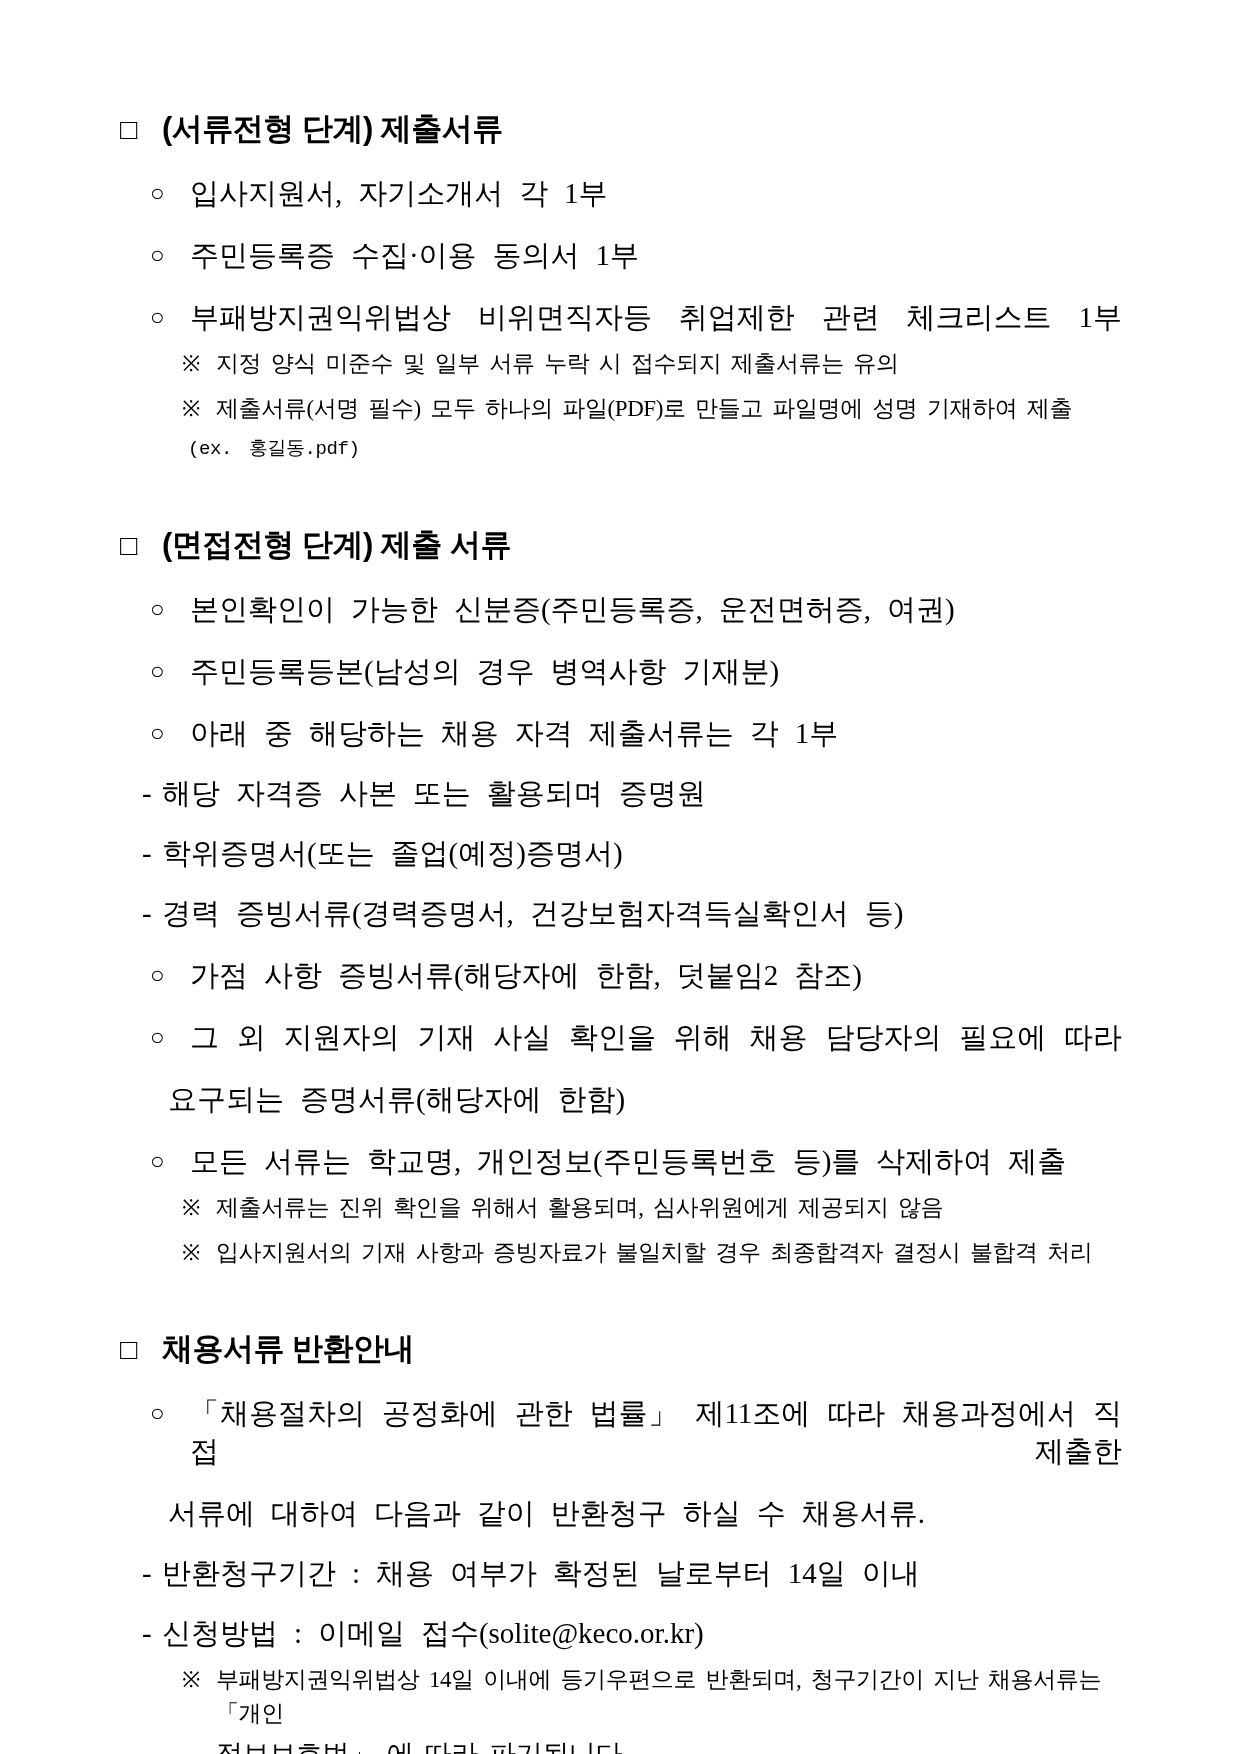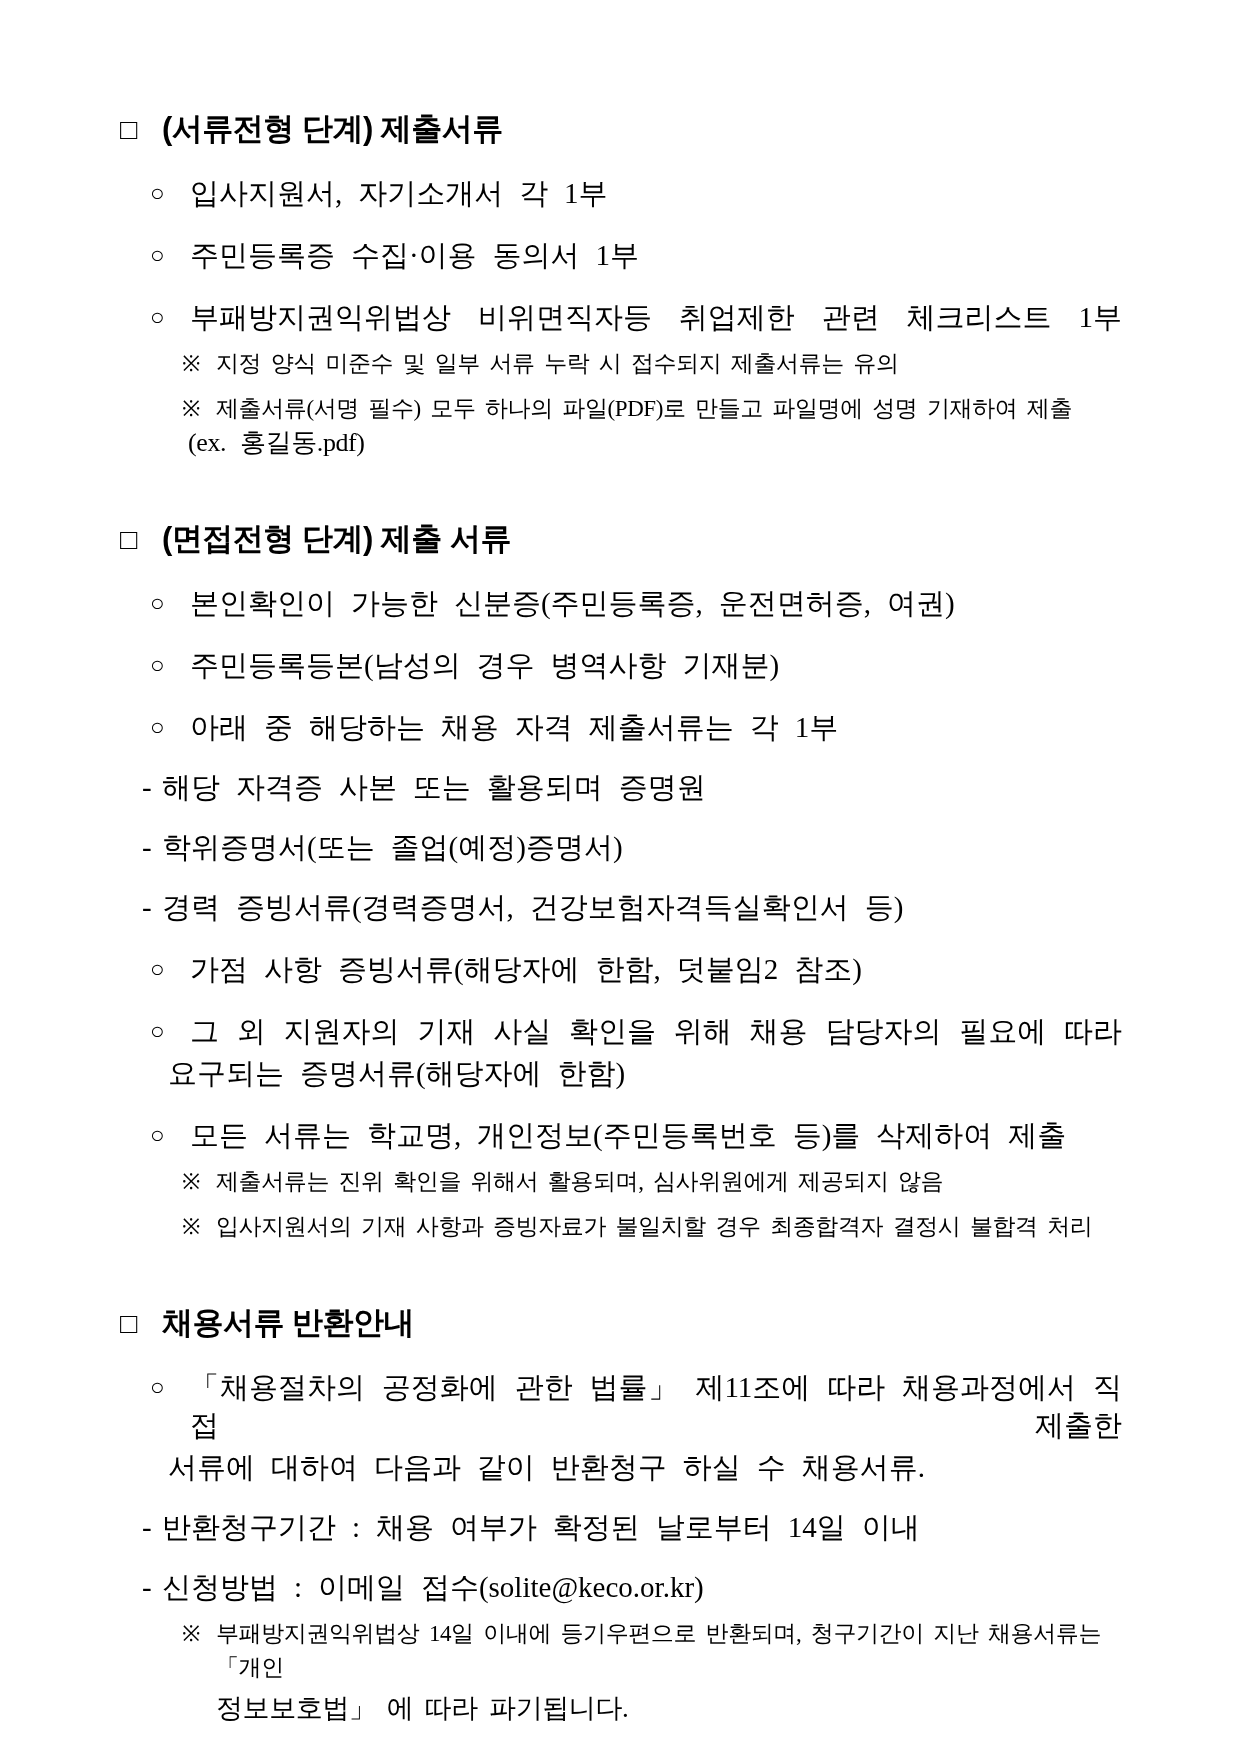--- a/index.html
+++ b/index.html
@@ -49,40 +49,42 @@
     font-size: 24px;
     line-height: 38px;
   }
 
   .li-dash { padding-left: 22px; margin-top: 22px; }
   .li-dash .marker {
     width: 20px;
     font-size: 29px;
   }
 
-  .li-cont { padding-left: 48px; margin-top: 4px; }
+  .li-cont { padding-left: 48px; margin-top: 24px; }
 
   .li-note {
     padding-left: 62px;
     margin-top: 11px;
     font-size: 23px;
     line-height: 34px;
     word-spacing: 0.18em;
     letter-spacing: -0.4px;
   }
   .li-note .marker {
     width: 34px;
     font-size: 22px;
   }
 
   .li-note-cont-ex {
     padding-left: 68px;
-    font-size: 26px;
+    margin-top: 6px;
+    font-size: 19px;
     line-height: 34px;
     letter-spacing: -0.4px;
+    font-family: Liberation Mono, monospace;
   }
   .li-note-cont {
     padding-left: 96px;
     margin-top: 6px;
     font-size: 27px;
     line-height: 34px;
     word-spacing: 0.18em;
     letter-spacing: -0.4px;
   }
 

